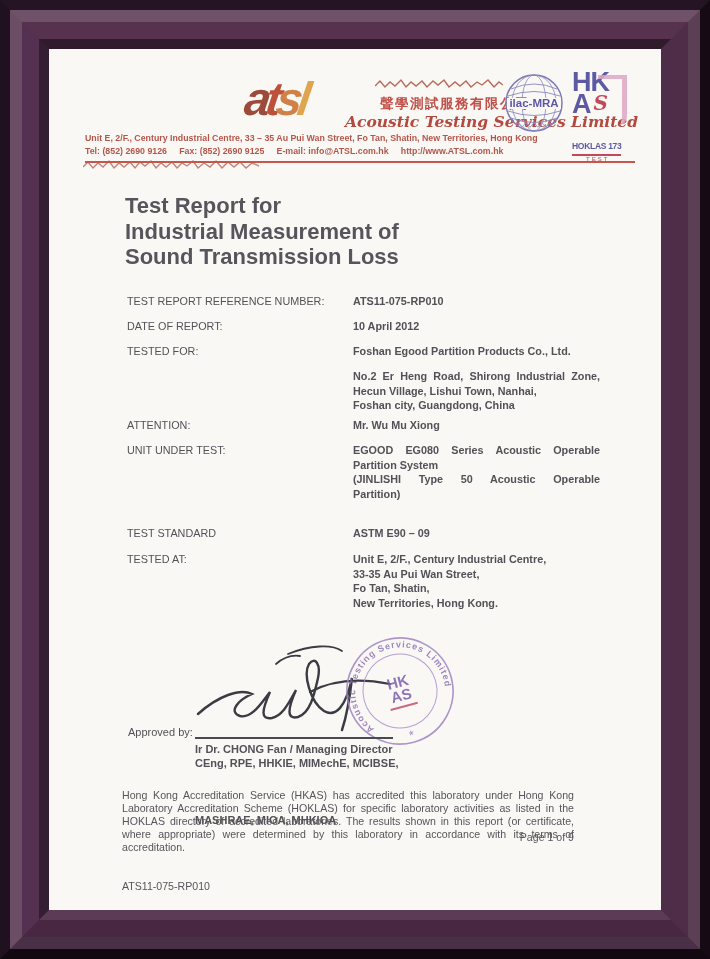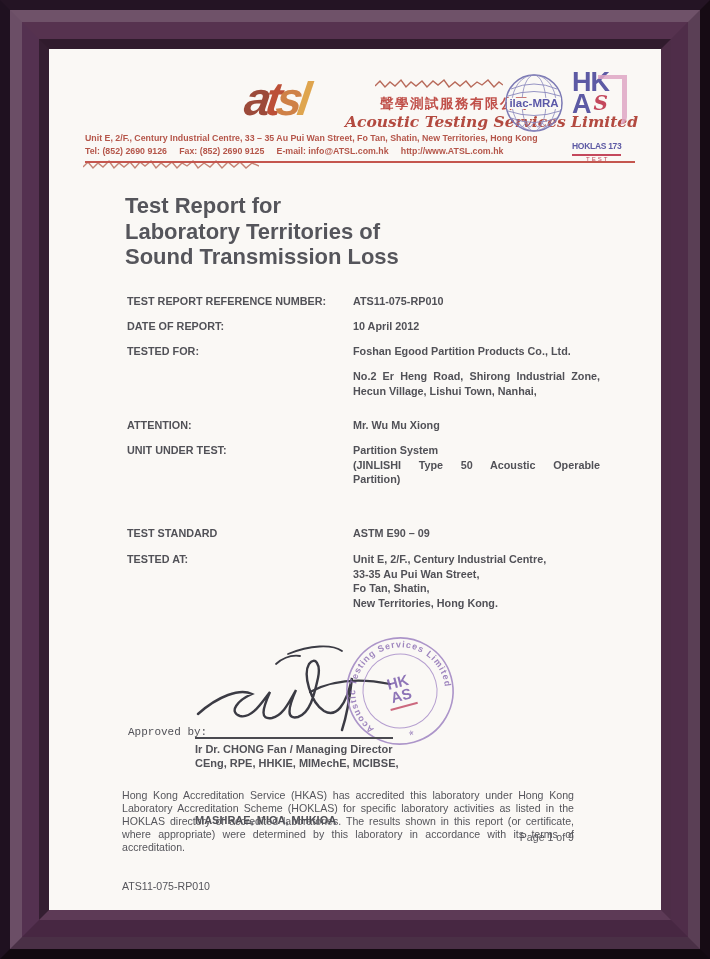--- a/index.html
+++ b/index.html
@@ -25,25 +25,25 @@
   .hkas-s{color:#c4485c;font-family:"DejaVu Serif",serif;font-style:italic;font-size:20px;position:relative;top:-3px;left:3px;}
   .hkas-mark{position:absolute;left:26px;top:4px;width:24px;height:46px;
     border-top:4px solid #e0a7c5;border-right:5px solid #e0a7c5;border-bottom-right-radius:8px;opacity:.85;}
   .hoklas{margin-top:24px;font-size:8.5px;font-weight:bold;color:#5d5aa4;letter-spacing:-.3px;
     border-bottom:2px solid #c4485c;display:inline-block;padding-bottom:3px;}
   .hoklas-test{font-size:6px;color:#c4485c;letter-spacing:2px;margin-left:14px;}
   
   .title{position:absolute;left:76px;top:144px;font-size:22px;font-weight:bold;line-height:25.5px;color:#55555b;}
   
   .field-row{position:absolute;left:0;width:100%;height:0;}
-  .flabel{position:absolute;left:78px;top:0;font-size:10.8px;font-weight:bold;line-height:14.5px;color:#515157;white-space:nowrap;}
+  .flabel{position:absolute;left:78px;top:0;font-size:10.8px;font-weight:normal;line-height:14.5px;color:#515157;white-space:nowrap;}
   .fvalue{position:absolute;left:304px;top:0;width:247px;font-size:10.8px;font-weight:bold;line-height:14.5px;color:#515157;}
   .stretch{text-align:justify;text-align-last:justify;}
   
-  .approved{position:absolute;left:79px;top:677px;font-size:11px;color:#515157;font-family:Liberation Mono, monospace;}
+  .approved{position:absolute;left:79px;top:677px;font-size:11px;color:#515157;}
   .sig-line{position:absolute;left:146px;top:688px;width:198px;height:2px;background:#4a4a50;}
   .signer{position:absolute;left:146px;font-size:11px;font-weight:bold;color:#515157;line-height:14px;}
   
   .para{position:absolute;left:73px;top:740px;width:452px;font-size:10.6px;font-weight:500;line-height:13px;
     color:#55555b;text-align:justify;}
   .note{position:absolute;left:73px;top:806px;font-size:10.6px;font-weight:500;color:#55555b;}
   .foot-left{position:absolute;left:73px;top:831px;font-size:10.6px;font-weight:500;color:#55555b;}
   .foot-right{position:absolute;left:73px;top:782px;width:452px;text-align:right;font-size:10.6px;font-weight:500;color:#55555b;}
 </style>
 </head>
@@ -92,21 +92,21 @@
     <div class="hkas-bottom">
       <span>A</span><span class="hkas-s">S</span>
     </div>
     <span class="hkas-mark"></span>
     <div class="hoklas">HOKLAS 173</div>
     <div class="hoklas-test">TEST</div>
   </div>
 
   <div class="title">
     <div>Test Report for</div>
-    <div>Laboratory Territories of</div>
+    <div>Industrial Measurement of</div>
     <div>Sound Transmission Loss</div>
   </div>
 
   <div class="field-row" style="top:245px">
     <span class="flabel">TEST REPORT REFERENCE NUMBER:</span>
     <div class="fvalue">
                 <div>ATS11-075-RP010</div>
               </div>
   </div>
 
@@ -122,33 +122,35 @@
     <div class="fvalue">
                 <div>Foshan Egood Partition Products Co., Ltd.</div>
               </div>
   </div>
 
   <div class="field-row" style="top:320px">
     <span class="flabel"></span>
     <div class="fvalue">
       <div class="stretch">No.2 Er Heng Road, Shirong Industrial Zone,</div>
       <div>Hecun Village, Lishui Town, Nanhai,</div>
+      <div>Foshan city, Guangdong, China</div>
     </div>
   </div>
 
   <div class="field-row" style="top:369px">
     <span class="flabel">ATTENTION:</span>
     <div class="fvalue">
                 <div>Mr. Wu Mu Xiong</div>
               </div>
   </div>
 
   <div class="field-row" style="top:394px">
     <span class="flabel">UNIT UNDER TEST:</span>
     <div class="fvalue">
+      <div class="stretch">EGOOD EG080 Series Acoustic Operable</div>
       <div>Partition System</div>
       <div class="stretch">(JINLISHI Type 50 Acoustic Operable</div>
       <div>Partition)</div>
     </div>
   </div>
 
   <div class="field-row" style="top:477px">
     <span class="flabel">TEST STANDARD</span>
     <div class="fvalue">
                 <div>ASTM E90 – 09</div>

